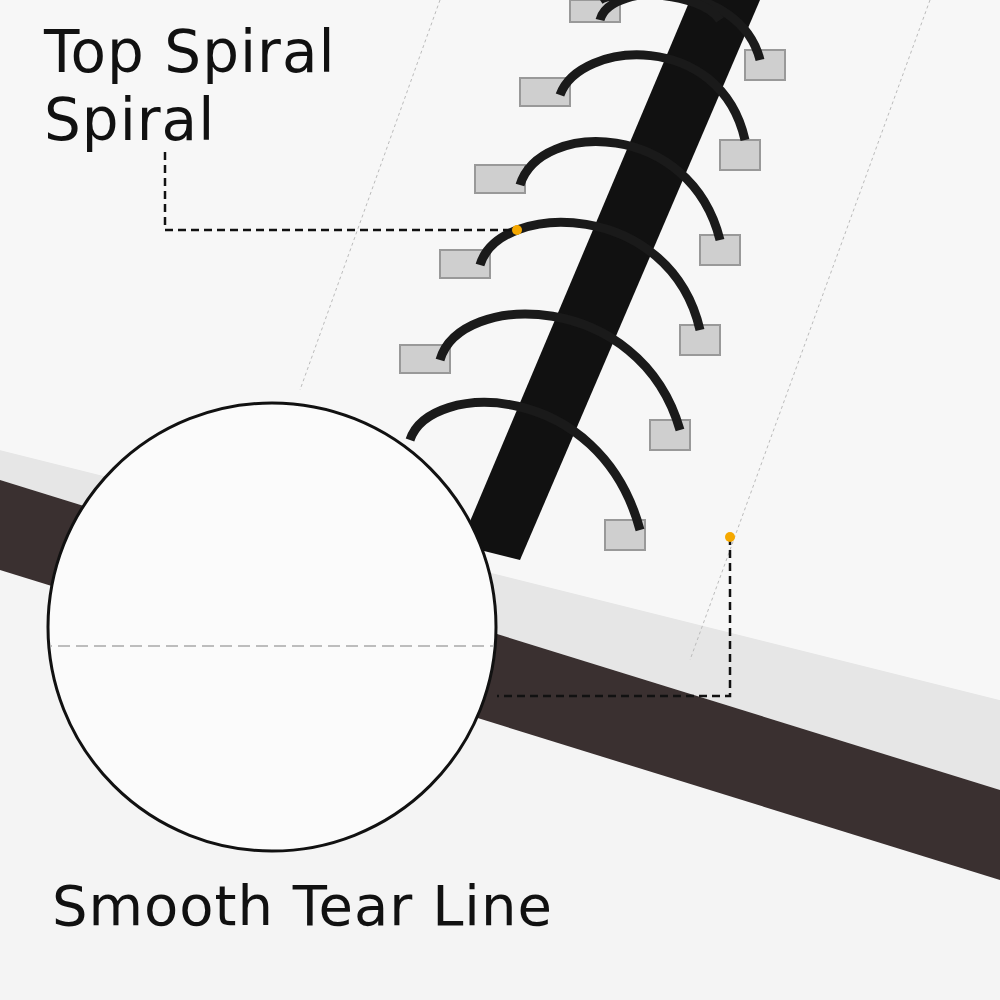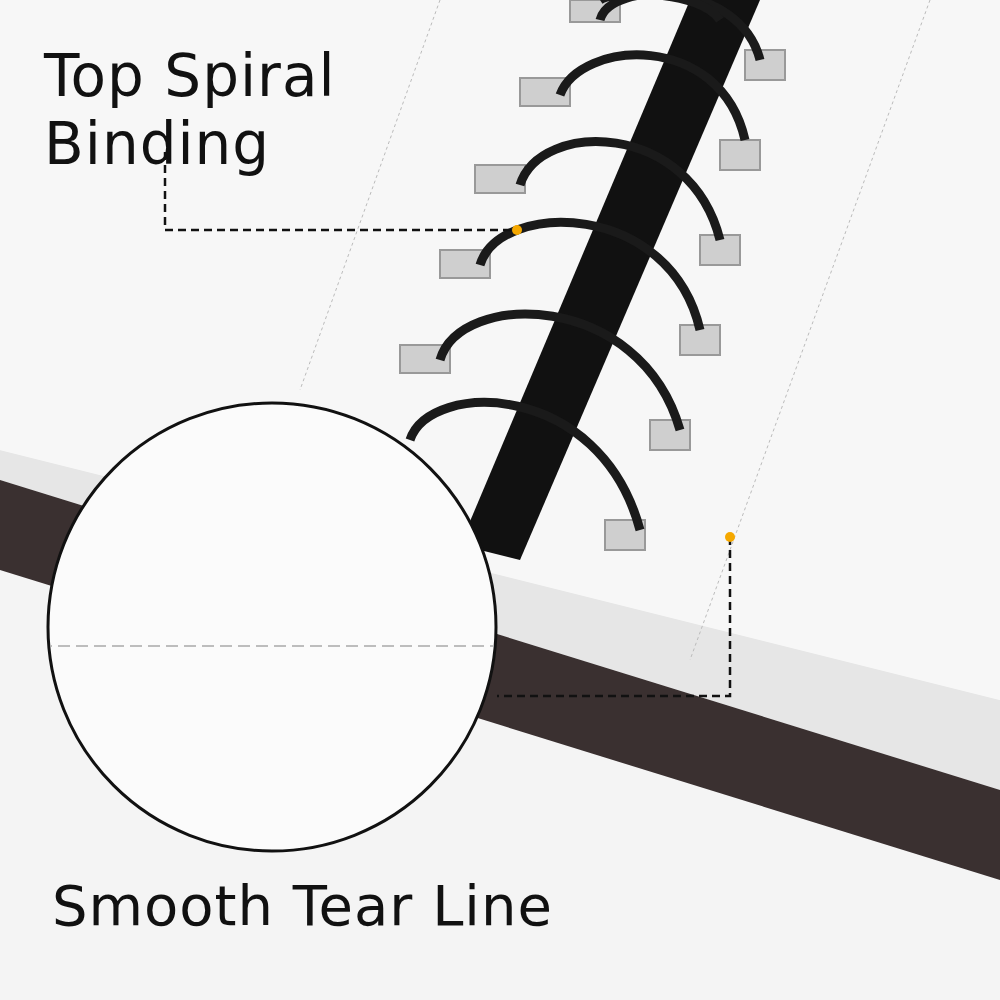--- a/index.html
+++ b/index.html
@@ -1,19 +1,19 @@
 <!DOCTYPE html>
 <html><head>
 <meta charset="utf-8">
 <style>
   html,body{margin:0;padding:0;}
   body{width:1000px;height:1000px;overflow:hidden;background:#f4f4f4;position:relative;font-family:"DejaVu Sans",sans-serif;}
   .scene{position:absolute;left:0;top:0;width:1000px;height:1000px;}
   .label{position:absolute;color:#111;font-size:58px;line-height:68px;letter-spacing:1px;}
-  .label-top{left:44px;top:18px;width:320px;margin-top:24px;}
+  .label-top{left:44px;top:18px;width:320px;}
   .label-bottom{left:52px;top:872px;font-size:56px;}
 </style>
 </head>
 <body>
 
 <div class="scene">
 <svg width="1000" height="1000" viewBox="0 0 1000 1000">
   <defs>
     <clipPath id="lensclip">
           <circle cx="272" cy="627" r="222"></circle>
@@ -64,15 +64,15 @@
 
   <polyline points="165,152 165,230 517,230" fill="none" stroke="#111" stroke-width="2.5" stroke-dasharray="8,5"></polyline>
   <circle cx="517" cy="230" r="5" fill="#f5a800"></circle>
   <polyline points="730,537 730,696 497,696" fill="none" stroke="#111" stroke-width="2.5" stroke-dasharray="8,5"></polyline>
   <circle cx="730" cy="537" r="5" fill="#f5a800"></circle>
 </svg>
 </div>
 
 <div class="label label-top">
   <div>Top Spiral</div>
-  <div>Binding</div>
+  <div>Spiral</div>
 </div>
 <div class="label label-bottom">Smooth Tear Line</div>
 
 </body></html>

